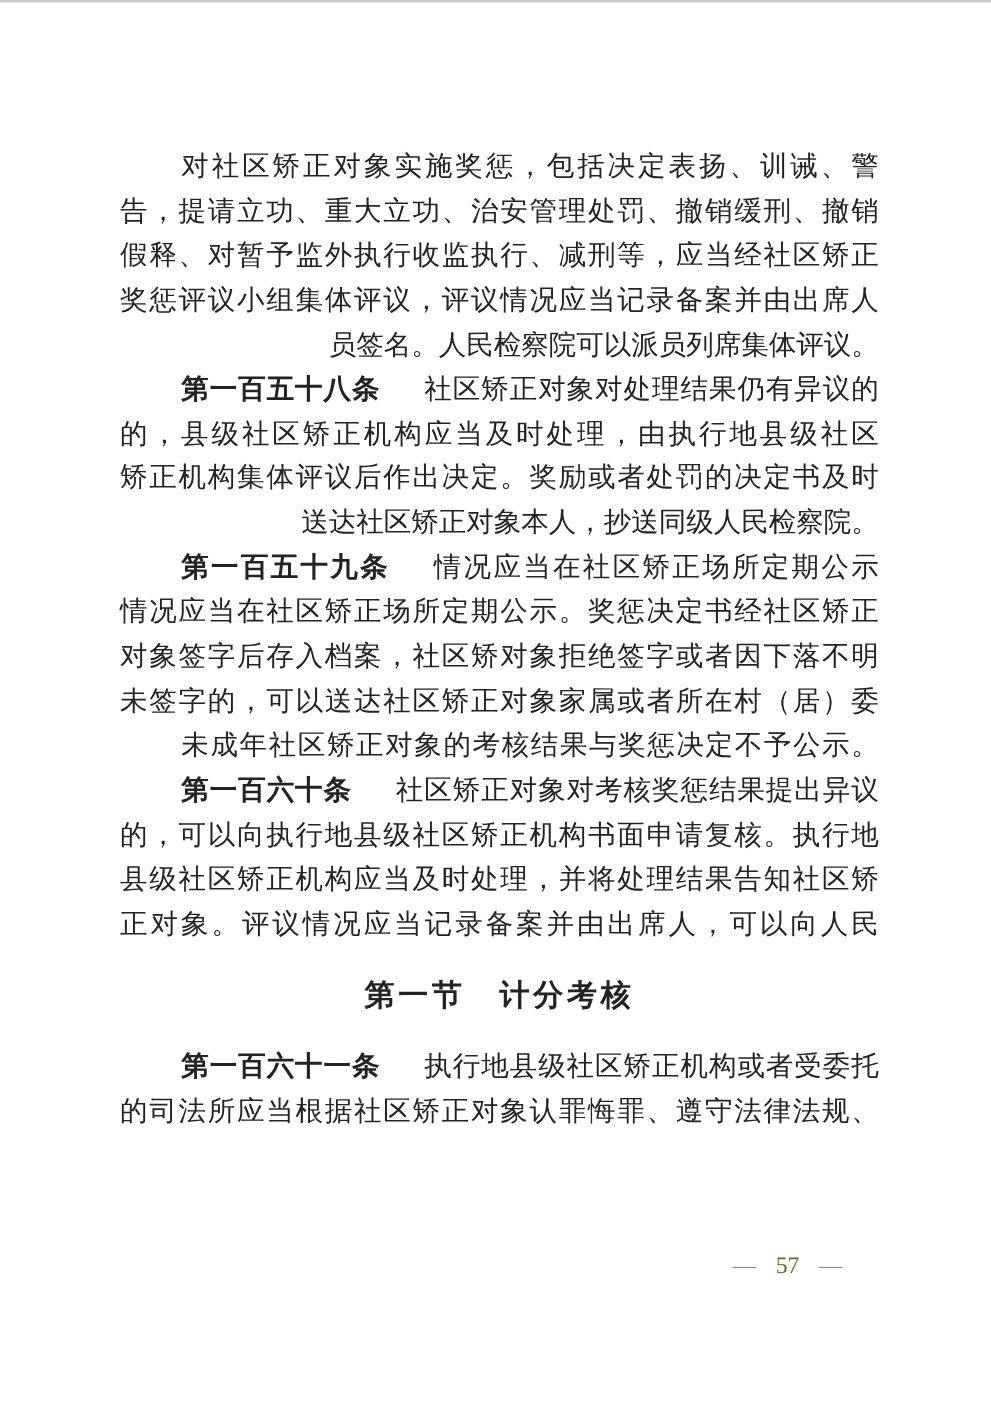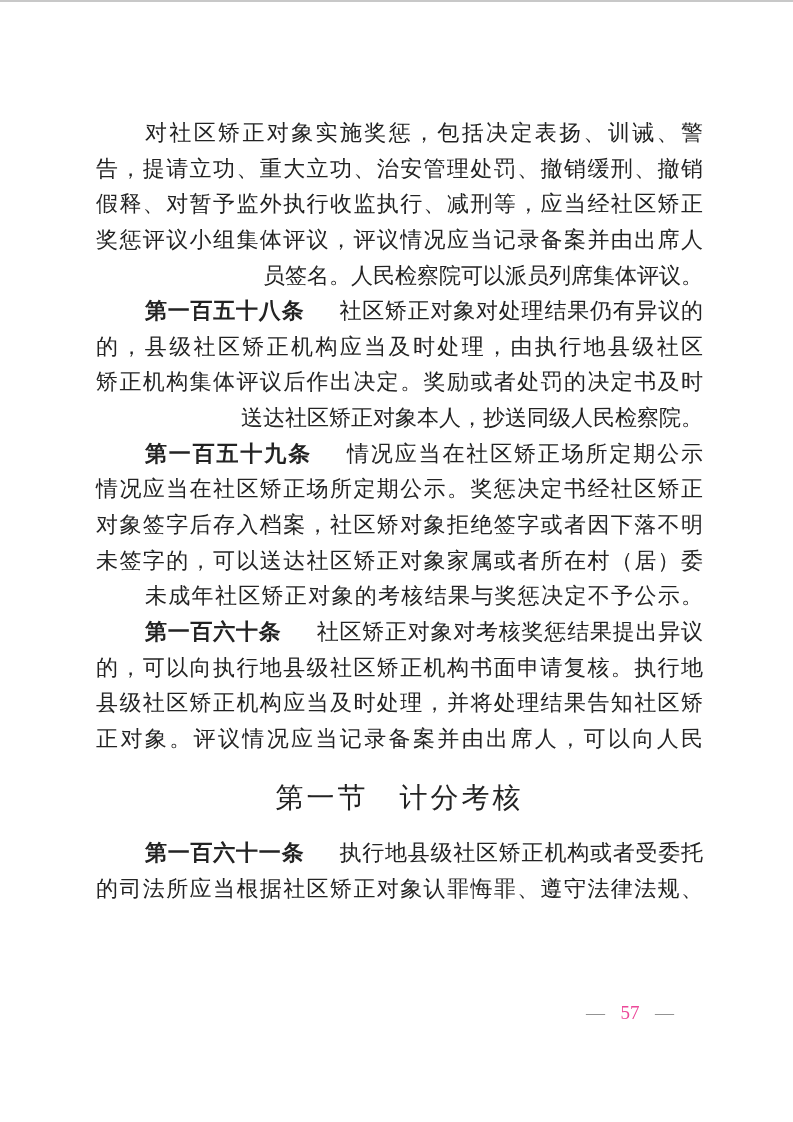--- a/index.html
+++ b/index.html
@@ -48,42 +48,42 @@
     text-indent: 49px;
   }
   .term {
     font-weight: 700;
     font-family: "Liberation Sans", "DejaVu Sans", sans-serif;
     margin-right: 35px;
   }
   .section-heading {
     margin: 23px 0 20px 0;
     text-align: center;
-    font-weight: 400;
-    font-size: 28px;
+    font-weight: 700;
+    font-size: 24px;
     letter-spacing: 3px;
     line-height: 35.65px;
     height: 35.65px;
   }
   .page-footer {
     position: absolute;
     left: 586px;
     top: 1001px;
     width: 88px;
     display: flex;
     justify-content: space-between;
     align-items: center;
     font-size: 19px;
     line-height: 24px;
   }
   .page-footer .dash {
     color: #8f8f8f;
   }
   .page-footer .page-num {
-    color: #ec4899;
+    color: #4d7c0f;
   }
 </style>
 </head>
 <body>
 
 <div class="page">
   <div class="scan-edge"></div>
 
   <div class="text-block">
 

